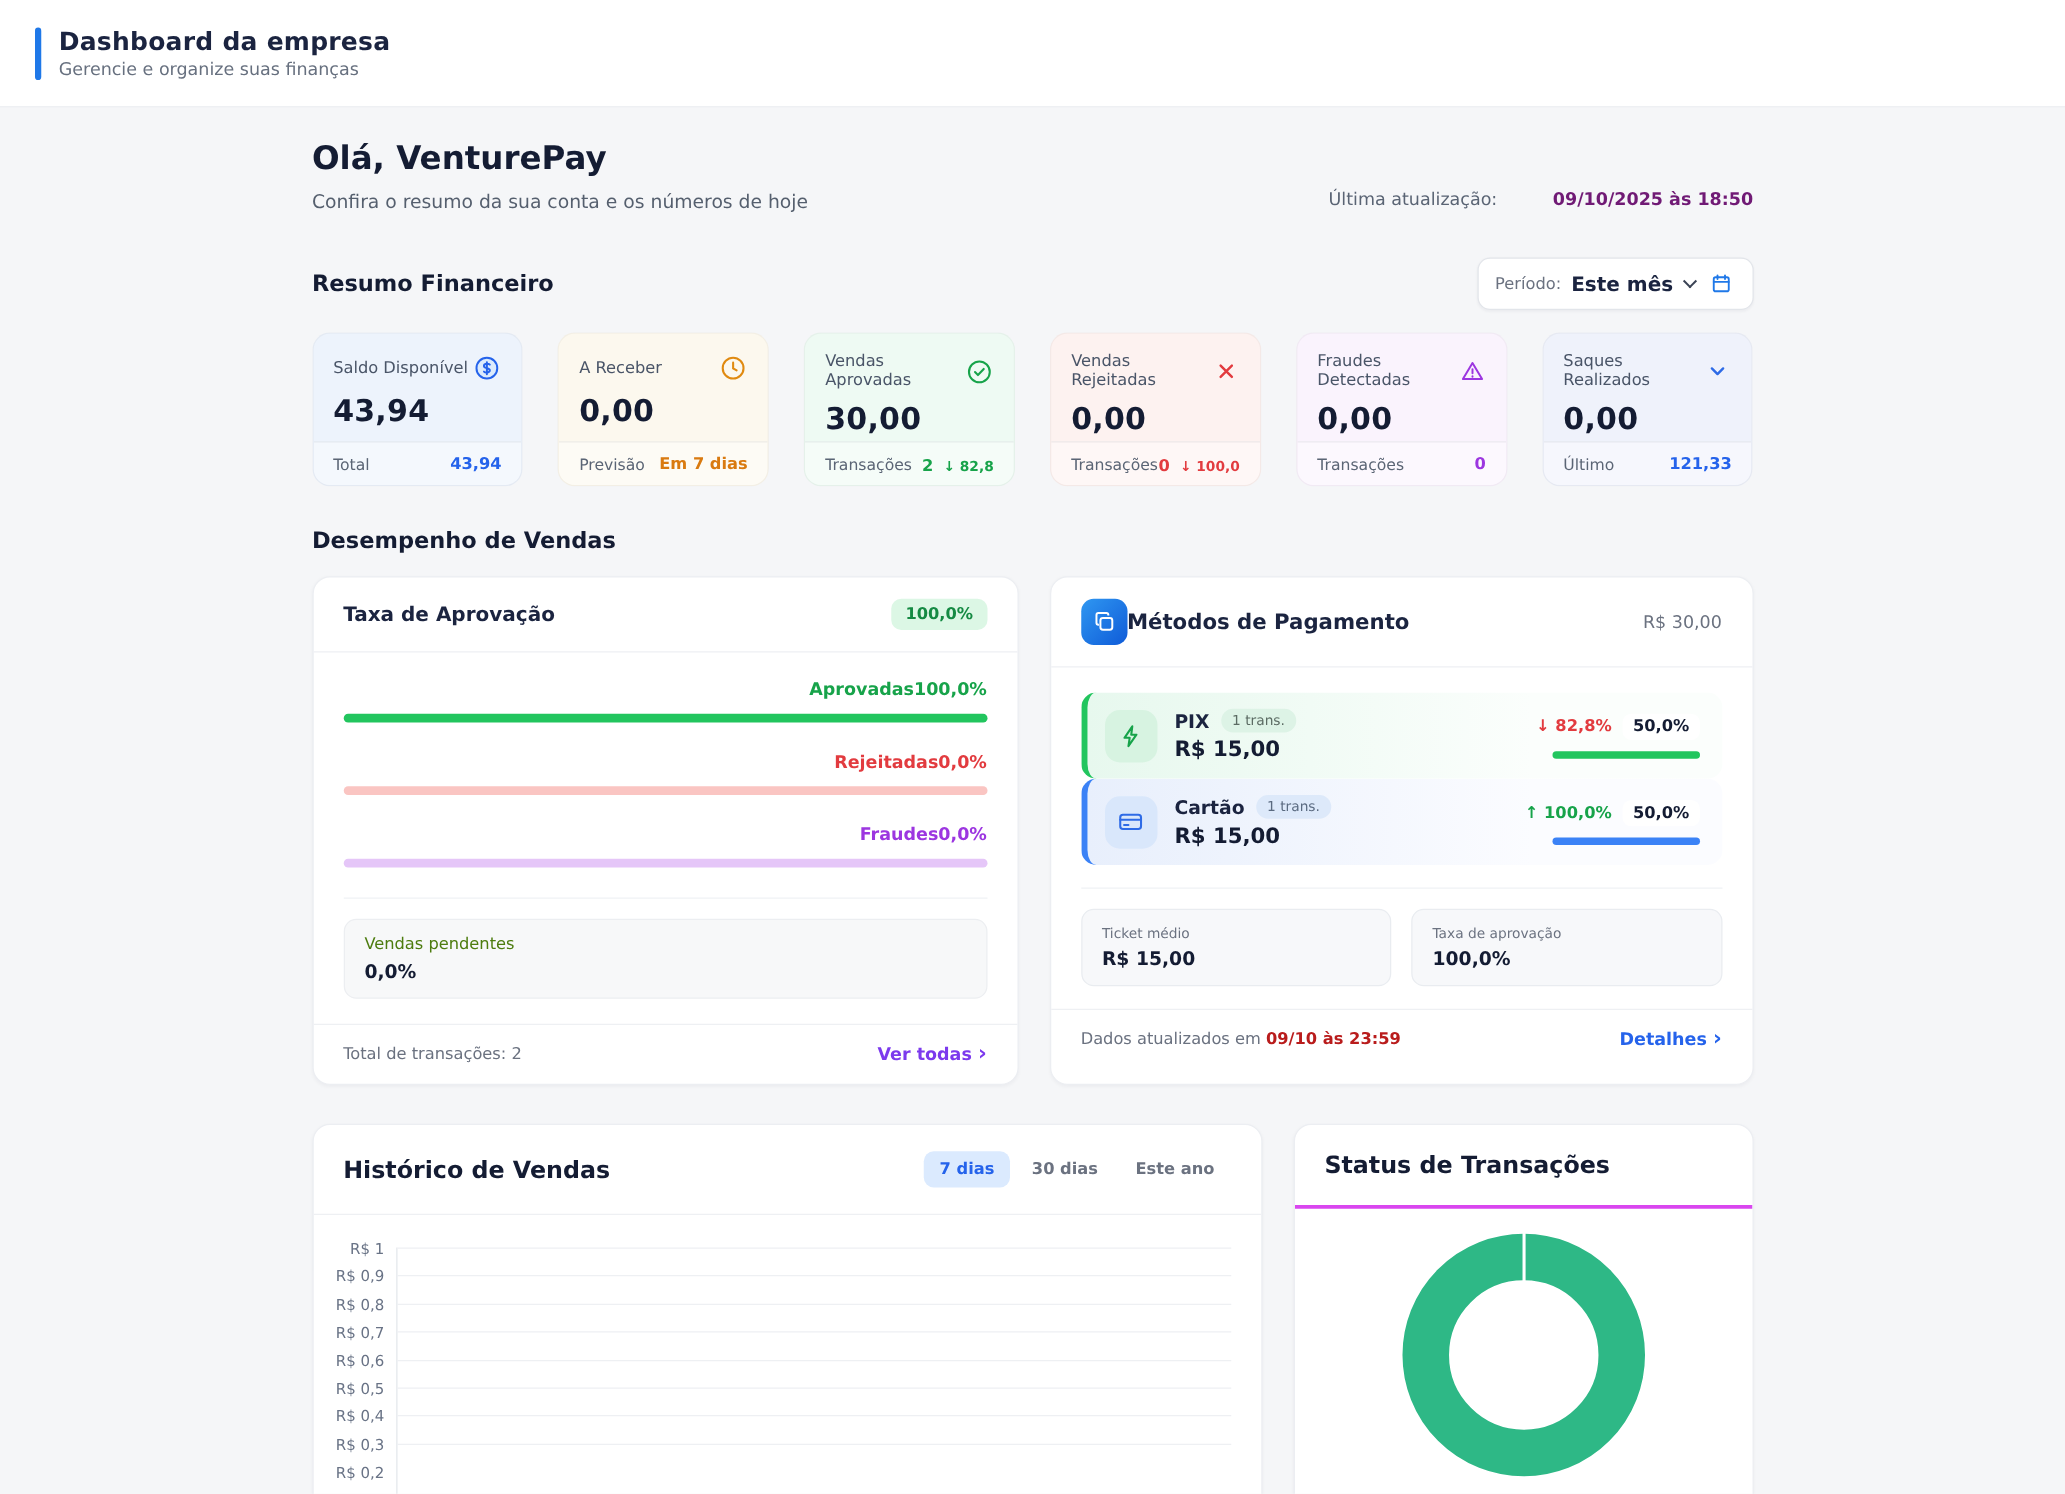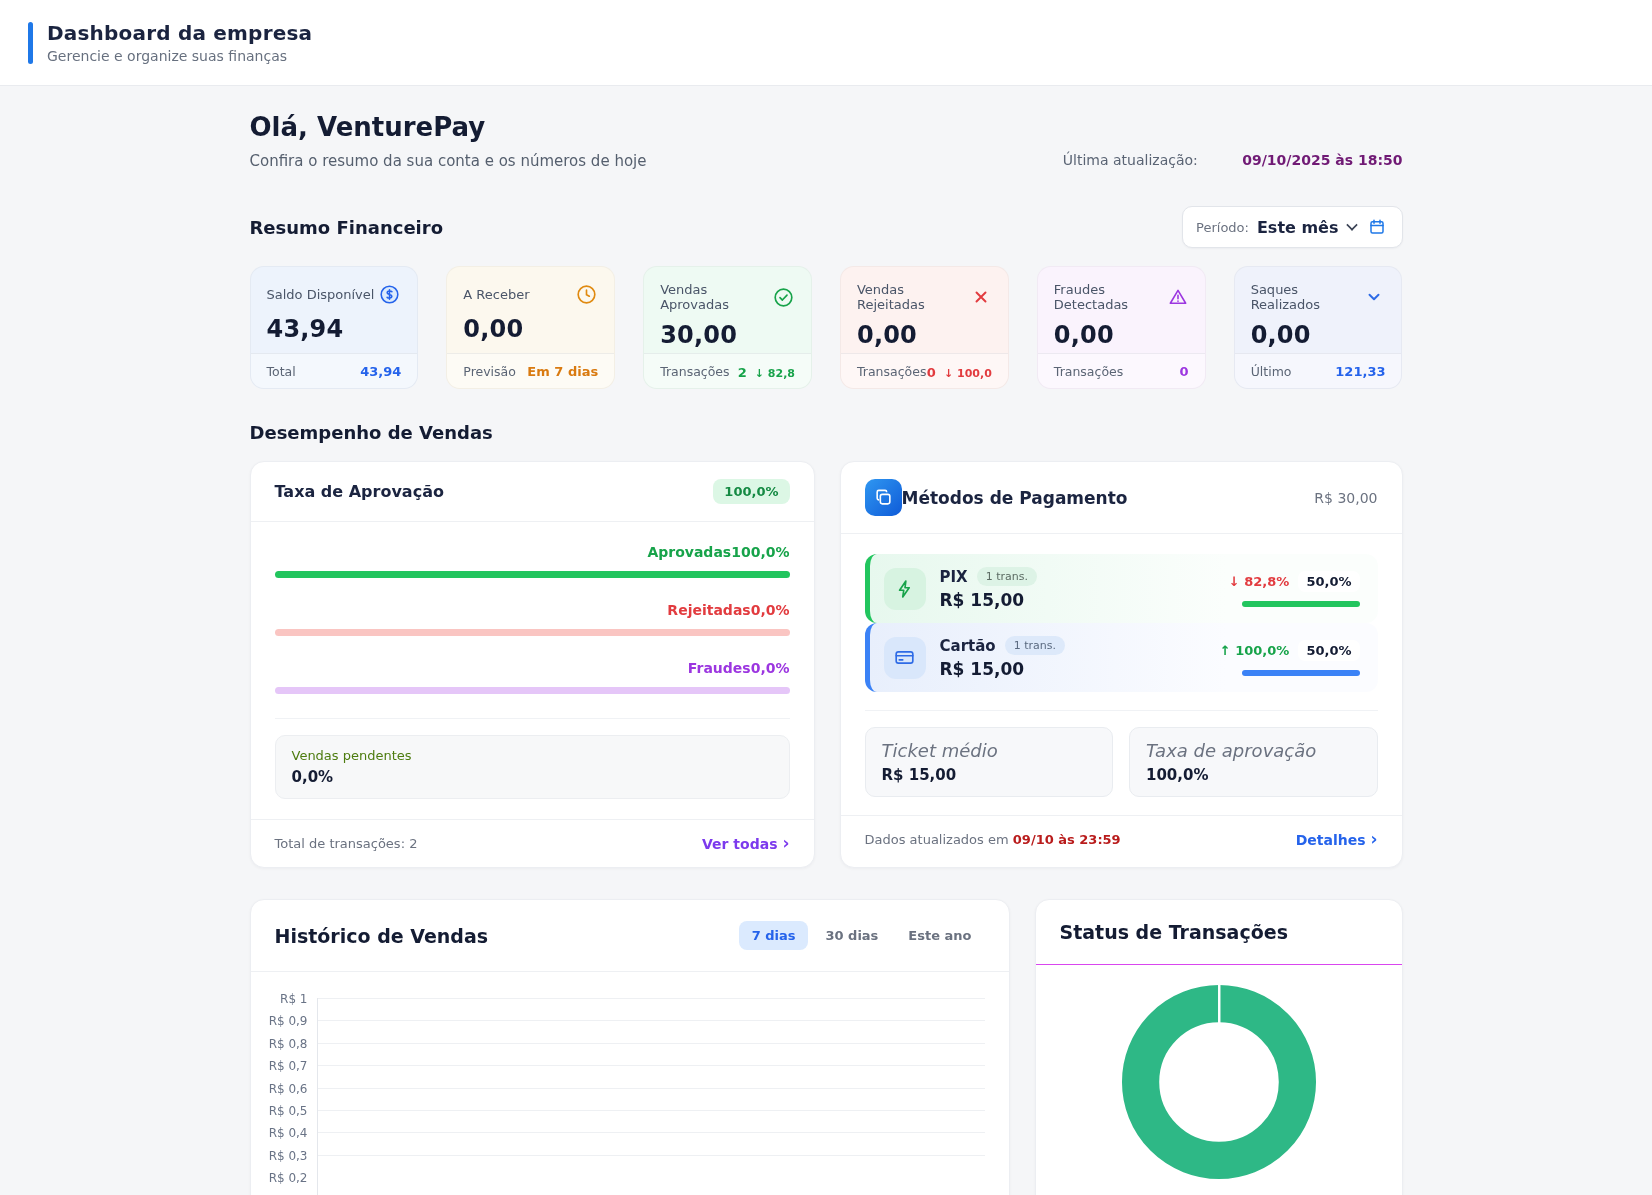--- a/index.html
+++ b/index.html
@@ -108,40 +108,40 @@
   .pill-blue  { background:#dde9fa; color:#5a6a80; }
   .m-amount { font-size:17px; font-weight:700; color:#141c33; margin-top:4px; }
   .m-right { display:flex; flex-direction:column; align-items:flex-end; }
   .m-delta-row { display:flex; align-items:center; gap:9px; }
   .delta { font-size:13px; font-weight:700; }
   .share-badge { background:rgba(255,255,255,.92); font-size:13px; font-weight:700; color:#141c33; padding:3px 8px; border-radius:7px; }
   .m-bar { width:118px; height:6px; border-radius:4px; margin-top:9px; }
   .methods-divider { border-top:1px solid #f0f2f5; margin-top:18px; }
   .mstats { display:grid; grid-template-columns:1fr 1fr; gap:16px; padding:16px 24px 18px 24px; }
   .mstat { background:#f7f8fa; border:1px solid #e9ecf0; border-radius:10px; padding:12px 16px; }
-  .mstat .sl { font-size:18px; color:#6b7280;font-style:italic; }
+  .mstat .sl { font-size:11px; color:#6b7280; }
   .mstat .sv { font-size:15px; font-weight:700; color:#141c33; margin-top:5px; }
   .methods-foot { border-top:1px solid #eef0f3; display:flex; justify-content:space-between; align-items:center; padding:15px 24px; }
 
   
   .bottom-grid { display:grid; grid-template-columns:760px 368px; gap:25px; margin-top:31px; }
   .tall-card { height:420px; overflow:hidden; }
   .hist-head { display:flex; align-items:center; justify-content:space-between; padding:21px 24px; border-bottom:1px solid #eef0f3; }
   .hist-ttl { font-size:19px; font-weight:700; color:#141c33; }
   .tabs { display:flex; align-items:center; gap:4px; }
   .tab { font-size:13px; font-weight:600; color:#6b7280; padding:7px 13px; border-radius:8px; cursor:pointer; }
   .tab.active { background:#dbeafe; color:#2563eb; font-weight:700; }
 
   .chart-area { display:flex; padding:26px 24px 0 10px; }
   .y-axis { width:56px; display:flex; flex-direction:column; }
   .y-axis span { height:22.4px; font-size:12px; color:#697386; text-align:right; padding-right:9px; transform:translateY(-6px); }
   .plot { flex:1; border-left:1px solid #e4e7ec; display:flex; flex-direction:column; }
   .gridline { height:22.4px; border-top:1px solid #eef0f3; }
 
-  .status-head { padding:21px 24px; border-bottom:1px solid #d946ef; }
+  .status-head { padding:21px 24px; border-bottom:3px solid #d946ef; }
   .donut-wrap { display:flex; justify-content:center; margin-top:19px; }
 </style>
 </head>
 <body>
 
 <header class="topbar">
   <div class="accent-bar"></div>
   <div>
     <h1>Dashboard da empresa</h1>
     <div class="sub">Gerencie e organize suas finanças</div>

